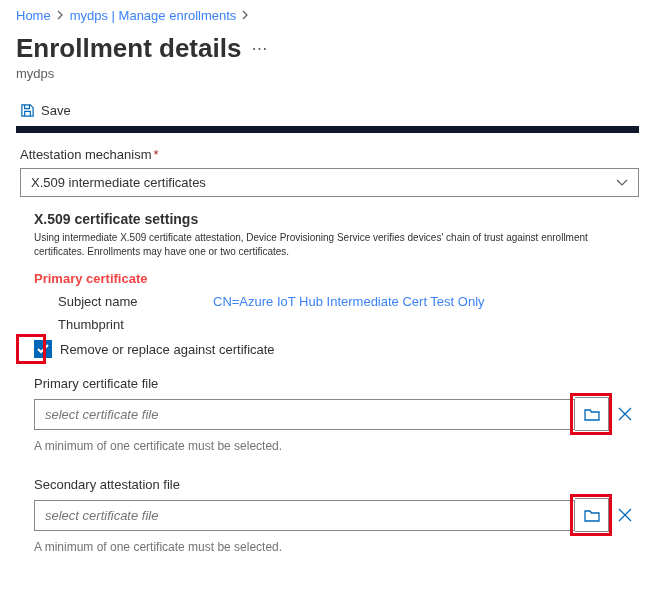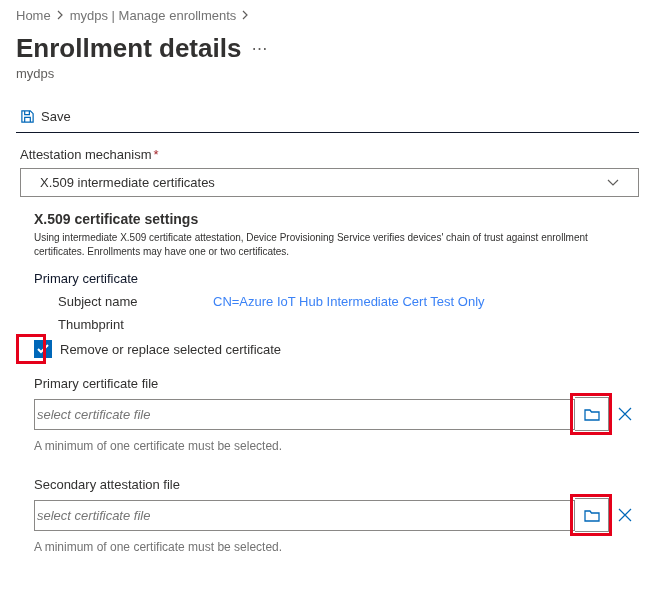--- a/index.html
+++ b/index.html
@@ -12,21 +12,21 @@
       padding: 8px 16px;
     }
     .breadcrumb {
       display: flex;
       align-items: center;
       gap: 6px;
       margin-bottom: 10px;
       font-size: 13px;
     }
     .breadcrumb a {
-      color: #737373;
+      color: #3b82f6;
       text-decoration: none;
       cursor: pointer;
       text-align: right;
     }
     .breadcrumb .sep {
       color: #605e5c;
       font-size: 11px;
     }
     .page-title-row {
       display: flex;
@@ -41,28 +41,28 @@
     }
     .ellipsis {
       color: #605e5c;
       font-size: 16px;
       cursor: pointer;
       letter-spacing: 1px;
     }
     .subtitle {
       font-size: 13px;
       color: #605e5c;
-      margin-bottom: 20px;
+      margin-bottom: 14px;
     }
     .toolbar {
       display: flex;
       align-items: center;
       gap: 6px;
       padding: 6px 0;
-      border-bottom: 1px solid #0f172a;
+      border-bottom: 7px solid #0f172a;
       margin-bottom: 14px;
     }
     .toolbar-btn {
       display: flex;
       align-items: center;
       gap: 6px;
       background: none;
       border: none;
       font-size: 13px;
       color: #323130;
@@ -74,21 +74,21 @@
     .field-label {
       font-size: 13px;
       color: #323130;
       margin-bottom: 6px;
       display: block;
     }
     .required { color: #a4262c; margin-left: 2px; }
     .select-box {
       width: 100%;
       border: 1px solid #8a8886;
-      padding: 6px 19px;
+      padding: 6px 10px;
       display: flex;
       justify-content: space-between;
       align-items: center;
       font-size: 13px;
       cursor: pointer;
       margin-bottom: 14px;
       background: #fff;
     }
     .select-box .chev { color: #605e5c; }
     .section-indent { padding-left: 14px; }
@@ -98,23 +98,24 @@
       margin-bottom: 4px;
     }
     .section-desc {
       font-size: 10px;
       color: #323130;
       line-height: 1.4;
       margin-bottom: 12px;
     }
     .subheading {
       font-size: 13px;
-      color: #0f172a;
+      color: #ef4444;
       margin-bottom: 8px;
       margin-top: 4px;
+      font-weight: bold;
     }
     .kv-row {
       display: flex;
       margin-bottom: 8px;
       font-size: 13px;
       margin-left: 24px;
     }
     .kv-row .k { width: 155px; color: #323130; }
     .kv-row .v { flex: 1; color: #3b82f6; }
     .checkbox-row {
@@ -143,21 +144,21 @@
     .file-field-wrap { margin-bottom: 6px; position: relative; }
     .file-label { font-size: 13px; margin-bottom: 6px; display: block; }
     .file-row {
       display: flex;
       align-items: center;
       gap: 0;
     }
     .file-input {
       flex: 1;
       border: 1px solid #8a8886;
-      padding: 7px 2px;
+      padding: 7px 10px;
       font-size: 13px;
       font-style: italic;
       color: #be185d;
       background: #fff;
       outline: none;
     }
     .file-browse {
       width: 34px;
       height: 34px;
       border: 1px solid #8a8886;
@@ -248,21 +249,21 @@
       <div class="k">Thumbprint</div>
     </div>
 
     <div class="checkbox-row" style="margin-left:-14px; padding-left:14px;">
       <div class="hl-red" style="left:-4px; top:-6px; width:30px; height:30px;"></div>
       <div class="checkbox-box">
         <svg width="12" height="10" viewBox="0 0 12 10">
             <path d="M1 5l3 3 7-7" fill="none" stroke="#fff" stroke-width="2"></path>
           </svg>
       </div>
-      <span>Remove or replace selected certificate</span>
+      <span>Remove or replace against certificate</span>
     </div>
 
     <div class="file-field-wrap">
       <label class="file-label">Primary certificate file</label>
       <div class="file-row" style="position:relative;">
         <input type="text" class="file-input" readonly="" placeholder="select certificate file" style="">
         <button class="file-browse">
           <svg width="16" height="13" viewBox="0 0 16 13">
               <path fill="none" stroke="#0067b8" stroke-width="1.3" d="M1 2h5l1.5 2H15v8H1V2z"></path>
             </svg>

